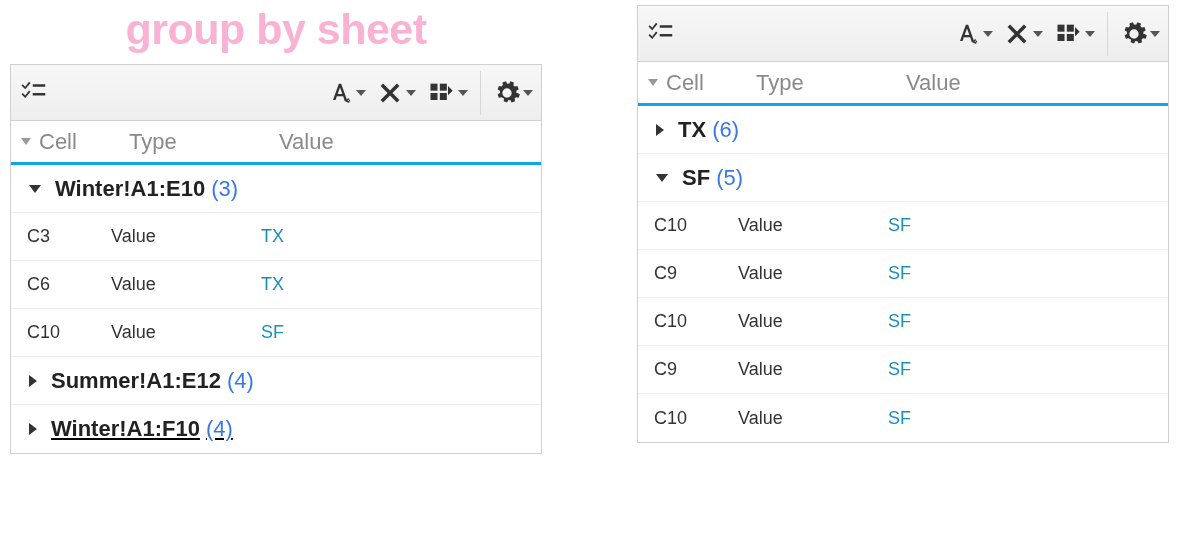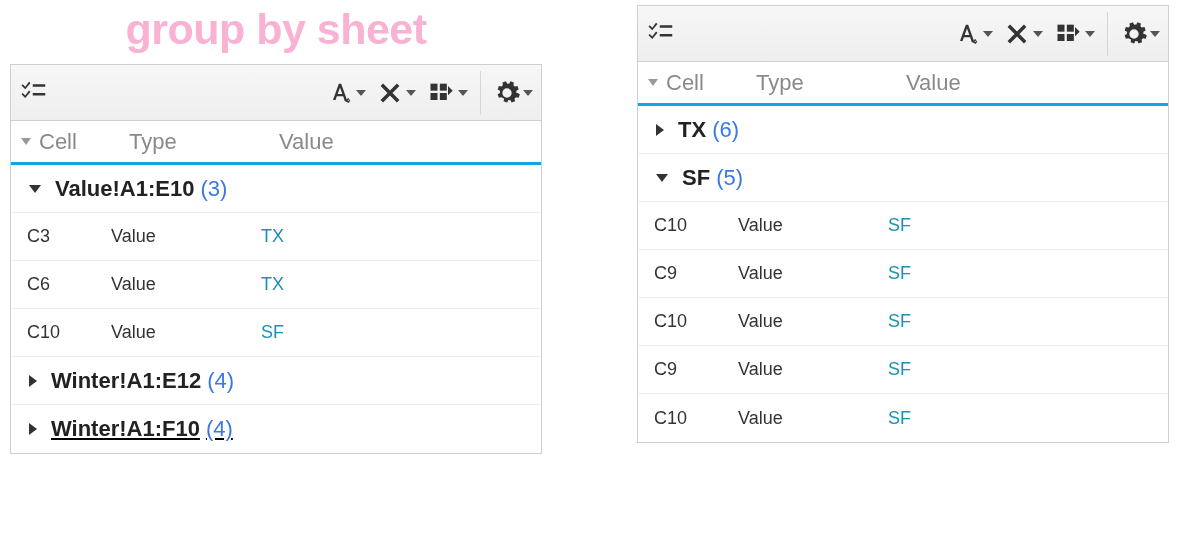--- a/index.html
+++ b/index.html
@@ -98,41 +98,41 @@
           </div>
         </div>
         <div class="colhdr">
           <span class="sortcaret"></span>
           <span class="c1">Cell</span>
           <span class="c2">Type</span>
           <span class="c3">Value</span>
         </div>
         <div class="grouprow">
           <span class="tri tri-down"></span>
-          <span class="gname">Value!A1:E10</span>
+          <span class="gname">Winter!A1:E10</span>
           <span class="gcount">(3)</span>
         </div>
         <div class="datarow">
           <span class="c1">C3</span>
           <span class="c2">Value</span>
           <span class="c3">TX</span>
         </div>
         <div class="datarow">
           <span class="c1">C6</span>
           <span class="c2">Value</span>
           <span class="c3">TX</span>
         </div>
         <div class="datarow">
           <span class="c1">C10</span>
           <span class="c2">Value</span>
           <span class="c3">SF</span>
         </div>
         <div class="grouprow">
           <span class="tri tri-right"></span>
-          <span class="gname">Winter!A1:E12</span>
+          <span class="gname">Summer!A1:E12</span>
           <span class="gcount">(4)</span>
         </div>
         <div class="grouprow">
           <span class="tri tri-right"></span>
           <span class="gname">Winter!A1:F10</span>
           <span class="gcount">(4)</span>
         </div>
       </div>
   </div>
   <div class="col" id="col-right">

